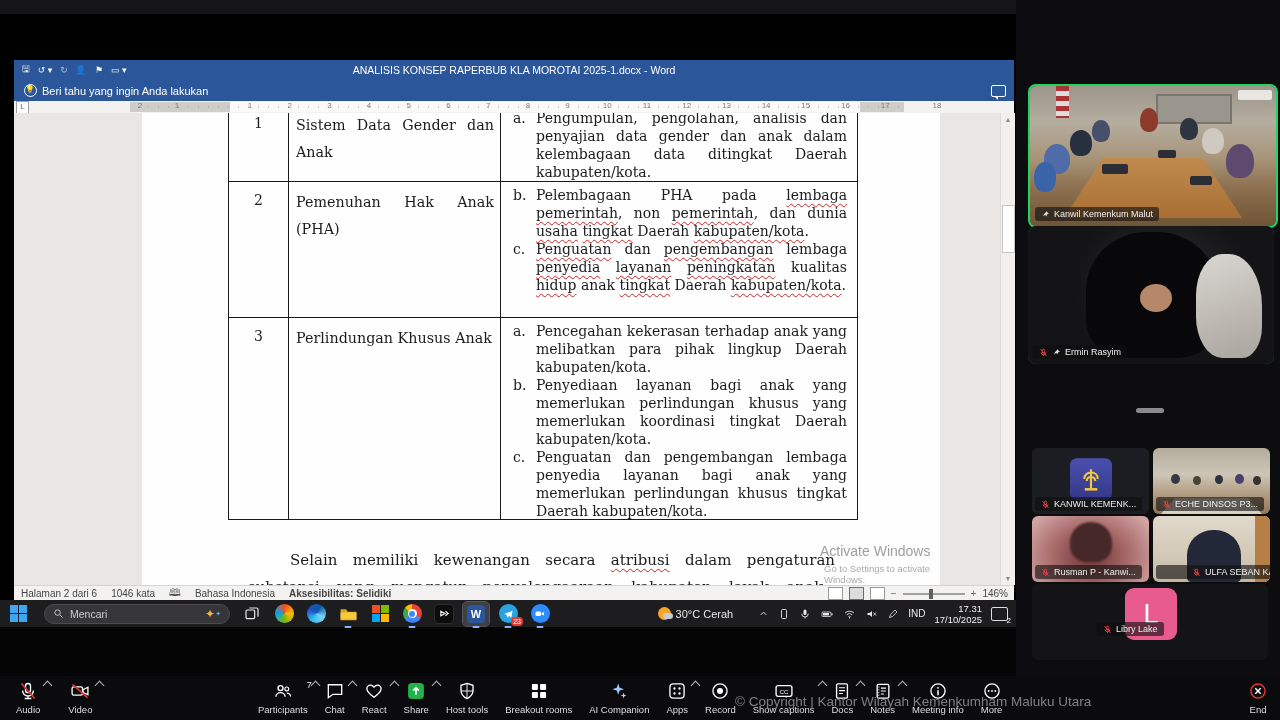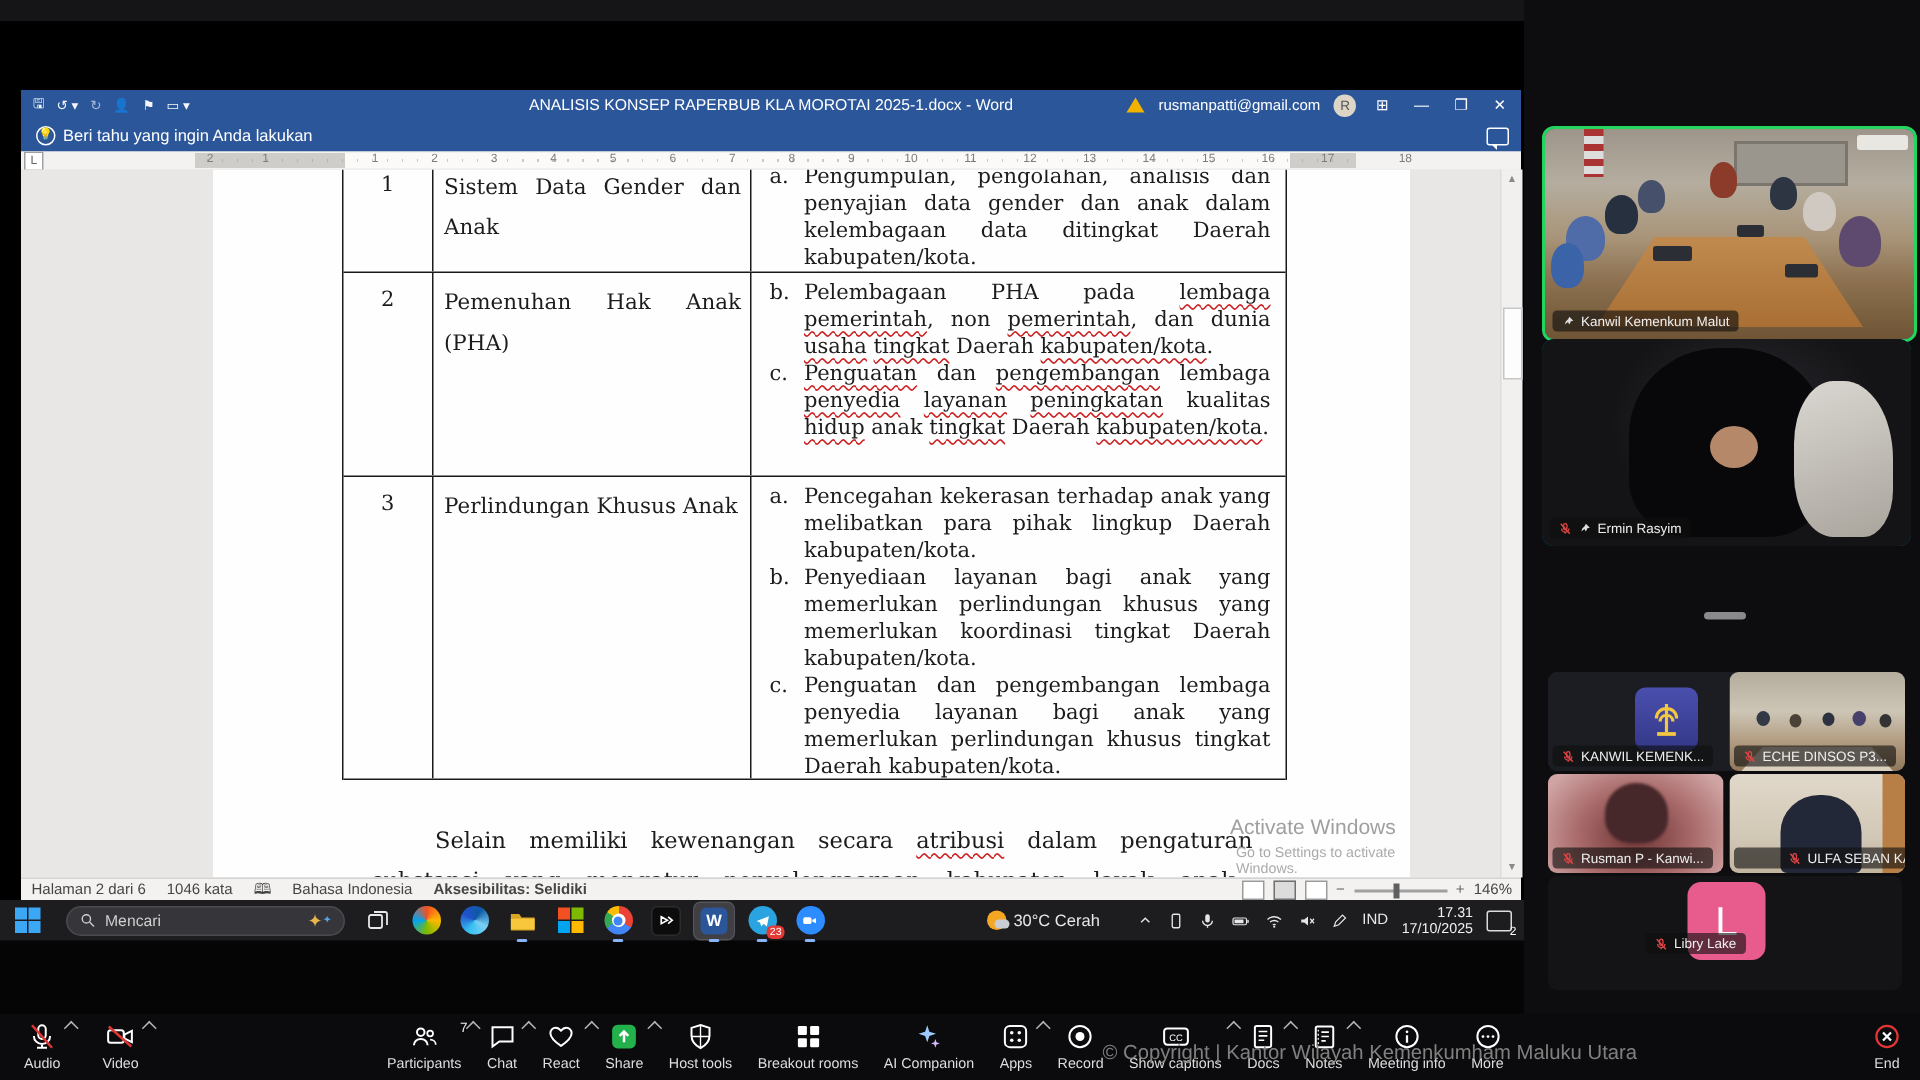--- a/index.html
+++ b/index.html
@@ -182,29 +182,20 @@
     <div class="abs" id="word-titlebar">
       <div class="qat">
         <span>🖫</span>
         <span>↺ ▾</span>
         <span style="opacity:.6">↻</span>
         <span>👤</span>
         <span>⚑</span>
         <span>▭ ▾</span>
       </div>
       <div id="word-title">ANALISIS KONSEP RAPERBUB KLA MOROTAI 2025-1.docx - Word</div>
-      <div class="tb-right">
-        <span class="warn-tri"></span>
-        <span>rusmanpatti@gmail.com</span>
-        <span class="avatar-r">R</span>
-        <span class="winbtn">⊞</span>
-        <span class="winbtn">—</span>
-        <span class="winbtn">❐</span>
-        <span class="winbtn">✕</span>
-      </div>
     </div>
     <div class="abs" id="word-ribbon">
       <div class="tellme">
         <span class="bulb">💡</span>
         <span>Beri tahu yang ingin Anda lakukan</span>
       </div>
       <div class="comment-bubble"></div>
     </div>
 
     <div class="abs" id="word-ruler">
@@ -497,21 +488,21 @@
           </svg>
         <svg width="9" height="9" viewBox="0 0 24 24">
             <path d="M14 3l7 7-4.2 1.2L14 17l-2.6-4.6L6 17l1.6-5.4L12 7.2z" fill="#ddd"></path>
           </svg>
         <span>Ermin Rasyim</span>
       </div>
     </div>
 
     <div class="abs" id="panel-handle"></div>
     <div id="small-tiles">
-        <div class="stile" style="left: 16px; top: 448px; padding-left: 40px;">
+        <div class="stile" style="left: 16px; top: 448px;">
           <div style="position:absolute;inset:0;background:#1c1d22;"></div>
           <div class="logo-box">
             <svg width="30" height="30" viewBox="0 0 24 24">
               <path d="M12 4v15M12 6.5c-3.2 0-5.4 2.2-5.4 5.2M12 6.5c3.2 0 5.4 2.2 5.4 5.2M12 10c-2 0-3.4 1.5-3.4 3.4M12 10c2 0 3.4 1.5 3.4 3.4" fill="none" stroke="#f3c83e" stroke-width="1.7"></path>
               <rect x="7" y="19" width="10" height="2" fill="#f3c83e"></rect>
             </svg>
           </div>
           <div class="vlabel" style="left: 3px; bottom: 3px;">
             <svg width="9" height="9" viewBox="0 0 24 24">
               <rect x="9" y="3" width="6" height="11" rx="3" fill="none" stroke="#e04545" stroke-width="2.4"></rect>

